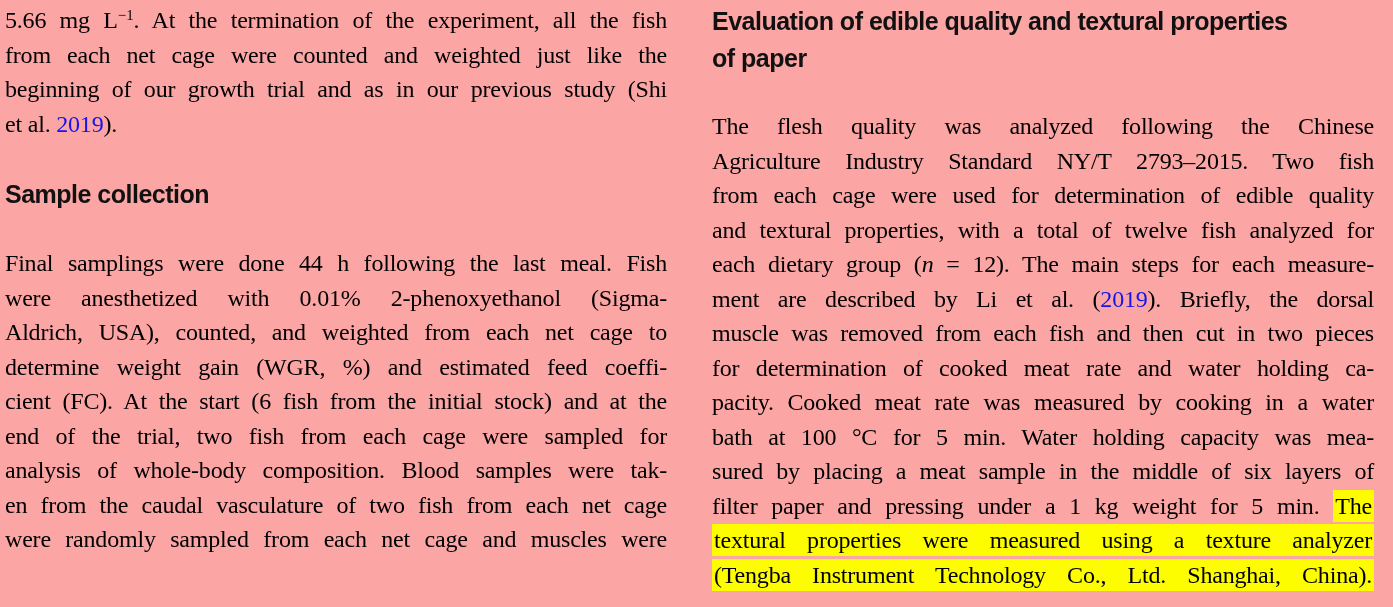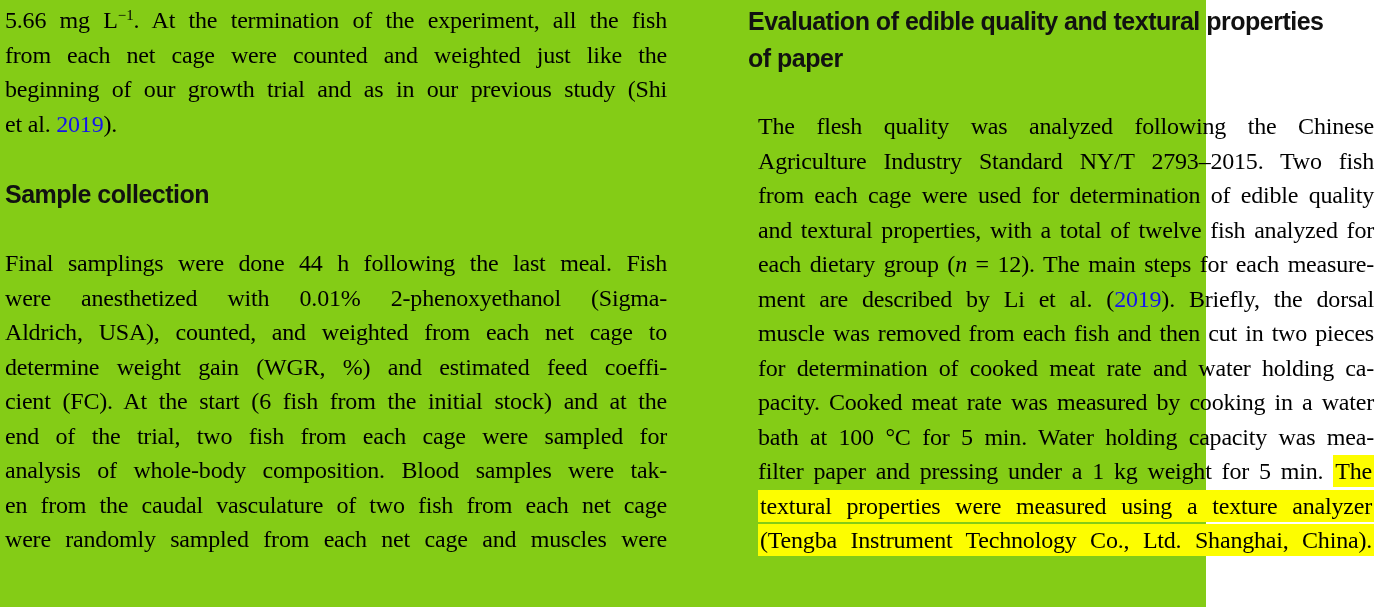--- a/index.html
+++ b/index.html
@@ -4,22 +4,22 @@
 <style>
   * { margin: 0; padding: 0; box-sizing: border-box; }
   html, body {
     width: 1393px; height: 607px;
     background: #ffffff;
     overflow: hidden;
     font-family: "Liberation Serif", serif;
   }
   .page {
     position: relative;
-    width: 1206px; height: 607px;
-    background: #84cc16;
+    width: 1393px; height: 607px;
+    background: #fca5a5;
     color: #000000;
   }
   .col {
     position: absolute;
     top: 0;
   }
   .col-left  { left: 5px;   width: 662px; }
   .col-right { left: 712px; width: 662px; }
 
   .para {
@@ -47,22 +47,22 @@
     letter-spacing: -0.5px;
     color: #111111;
     white-space: nowrap;
   }
   .heading-2line { line-height: 37px; }
 
   .col-left .para-1 { margin-top: 3px; }
   .col-left .heading { margin-top: 38px; }
   .col-left .para-2 { margin-top: 37px; }
 
-  .col-right .heading { margin-top: 3px; margin-left: 36px; }
-  .col-right .para-1 { margin-top: 32px; margin-left: 46px; }
+  .col-right .heading { margin-top: 3px; }
+  .col-right .para-1 { margin-top: 32px; }
 
   .sup {
     font-size: 0.62em;
     position: relative;
     top: -0.55em;
     letter-spacing: 0;
   }
   .it { font-style: italic; }
   a.cite {
     color: var(--link-color, #1414ee);
@@ -106,19 +106,20 @@
         <div class="line"><span>The flesh quality was analyzed following the Chinese</span></div>
         <div class="line"><span>Agriculture Industry Standard NY/T 2793–2015. Two fish</span></div>
         <div class="line"><span>from each cage were used for determination of edible quality</span></div>
         <div class="line"><span>and textural properties, with a total of twelve fish analyzed for</span></div>
         <div class="line"><span>each dietary group (</span><span class="it">n</span><span> = 12). The main steps for each measure-</span></div>
         <div class="line"><span>ment are described by Li et al. (</span><a class="cite">2019</a><span>). Briefly, the dorsal</span></div>
         <div class="line"><span>muscle was removed from each fish and then cut in two pieces</span></div>
         <div class="line"><span>for determination of cooked meat rate and water holding ca-</span></div>
         <div class="line"><span>pacity. Cooked meat rate was measured by cooking in a water</span></div>
         <div class="line"><span>bath at 100 °C for 5 min. Water holding capacity was mea-</span></div>
+        <div class="line"><span>sured by placing a meat sample in the middle of six layers of</span></div>
         <div class="line"><span>filter paper and pressing under a 1 kg weight for 5 min. </span><span class="hl">The</span></div>
         <div class="line"><span class="hl">textural properties were measured using a texture analyzer</span></div>
         <div class="line"><span class="hl">(Tengba Instrument Technology Co., Ltd. Shanghai, China).</span></div>
       </div>
   </div>
 
 </div>
 
 </body></html>

